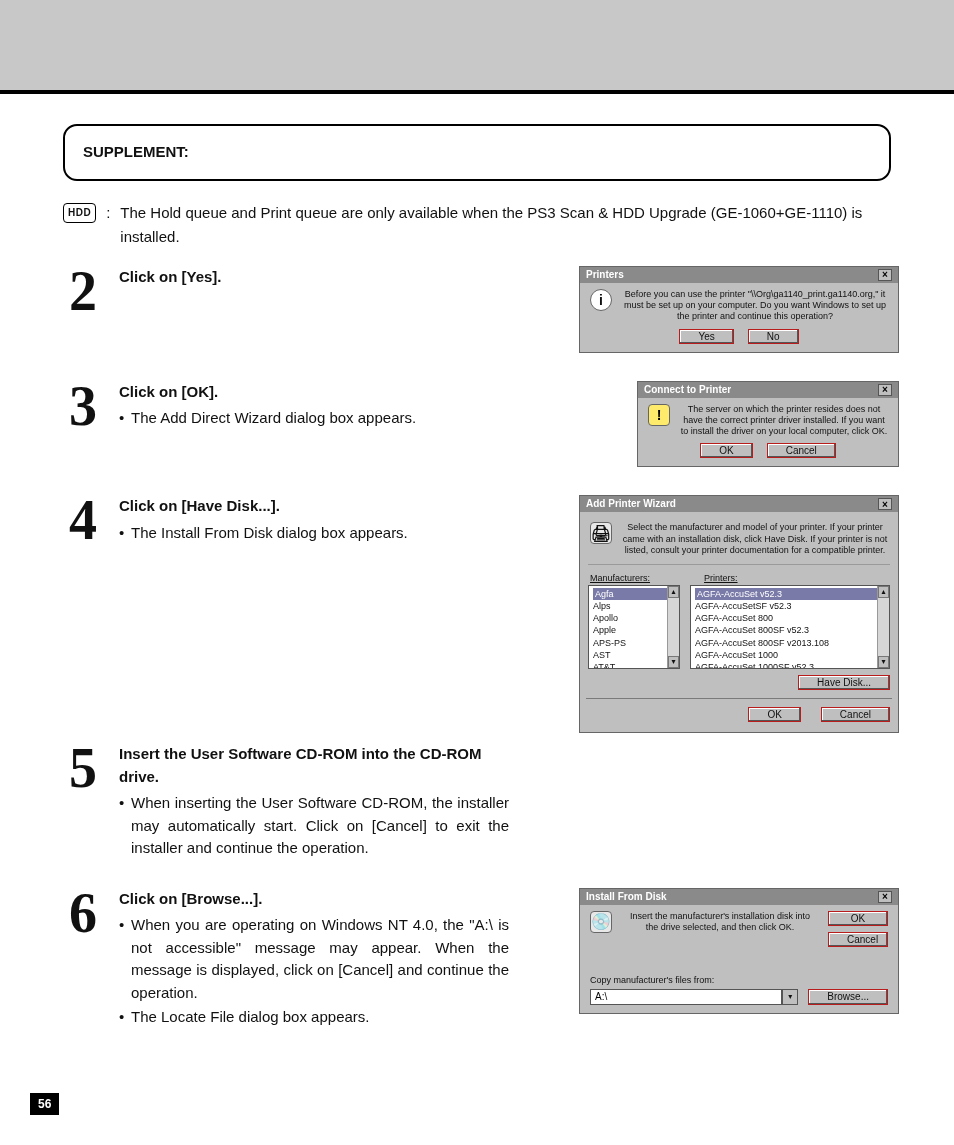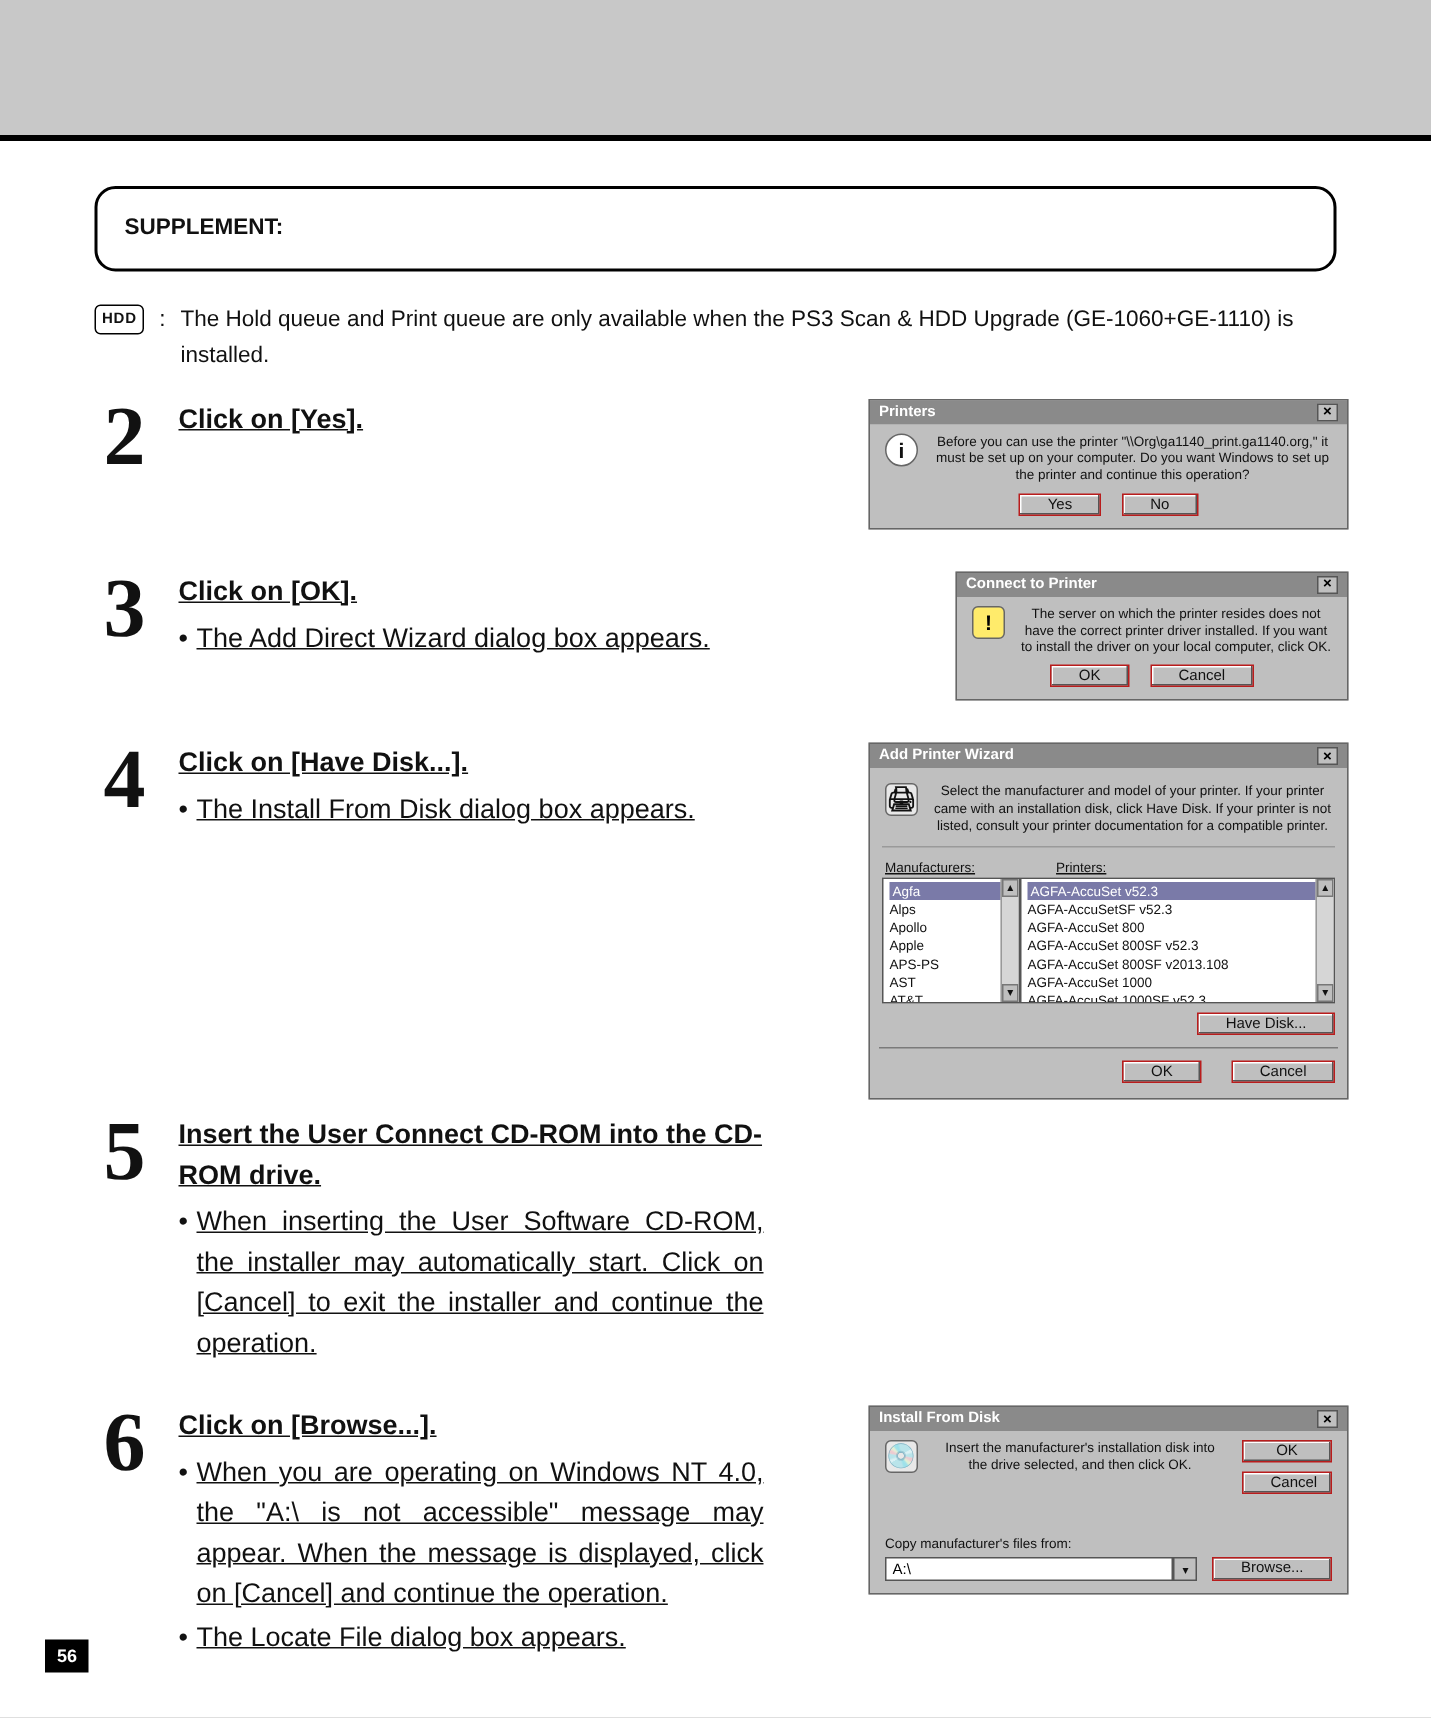--- a/index.html
+++ b/index.html
@@ -26,21 +26,21 @@
   }
   .supplement .hd { font-weight: bold; }
 
   .hdd-row { display:flex; gap:10px; align-items:flex-start; font-size:15px; line-height:1.55; margin: 4px 8px 18px 8px; }
   .hdd-badge { border:1.5px solid #000; border-radius:4px; font-size:10px; font-weight:bold; padding:1px 4px; letter-spacing:.5px; margin-top:2px;}
   .hdd-colon { margin-top:0; }
 
   .steps { margin-left:8px; }
   .step { display:flex; align-items:flex-start; gap:16px; margin-bottom:28px; }
   .num { font-family: Georgia, "Times New Roman", serif; font-size:56px; font-weight:bold; line-height:.9; width:40px; text-align:center; }
-  .step-body { flex:0 0 390px; font-size:18px; line-height:1.5;text-decoration:underline; }
+  .step-body { flex:0 0 390px; font-size:15px; line-height:1.5; }
   .step-body .title { font-weight:bold; margin-bottom:4px; }
   .step-body ul { list-style: none; margin-left:0; }
   .step-body li { position:relative; padding-left:12px; margin-top:2px; }
   .step-body li::before { content:"•"; position:absolute; left:0; }
   .step-shot { flex:1; display:flex; justify-content:flex-end; }
   .step-shot > * { border:1px solid #666; background:#bfbfbf; font-size:9px; color:#111; }
 
   
   .titlebar { background:#8a8a8a; color:#fff; font-weight:bold; font-size:10px; padding:2px 6px; display:flex; align-items:flex-start; gap:6px; }
   .titlebar .x { margin-left:auto; width:14px; height:12px; background:#bfbfbf; border:1px solid #555; display:flex; align-items:center; justify-content:center; font-size:10px; color:#000;}
@@ -52,21 +52,21 @@
   .warn-icon { background:#ffeb6b; color:#000; border-radius:4px;}
   .cd-icon { border-radius:4px; background:#e8e8e8; font-size:16px;}
 
   .msg { font-size:9px; line-height:1.25;text-align:center; }
 
   .wiz { width:320px; }
   .wiz .dlg-body { padding:6px 8px 10px 8px; }
   .wiz .intro { display:flex; gap:10px; padding:4px 2px 8px 2px; border-bottom:1px solid #9a9a9a; }
   .lbls { display:flex; gap:30px; font-size:9px; margin:8px 0 2px 2px; }
   .lbls span { text-decoration: underline; }
-  .twolists { display:flex; }
+  .twolists { display:flex; gap:10px; }
   .listbox { background:#fff; border:1px solid #555; height:84px; overflow:hidden; font-size:9px; line-height:1.35; padding:2px 4px; position:relative;}
   .listbox.small { width:92px; }
   .listbox.big { flex:1; }
   .sel { background:#7a7aa8; color:#fff; display:block; padding:0 2px;}
   .scroll { position:absolute; right:0; top:0; bottom:0; width:12px; background:#d6d6d6; border-left:1px solid #999; }
   .scroll .up, .scroll .dn { height:12px; background:#bfbfbf; border:1px solid #777; display:flex; align-items:center; justify-content:center; font-size:8px;}
   .scroll .dn { position:absolute; bottom:0; left:0; right:0;}
   .wiz .lower { margin-top:6px; }
   .wiz .rbtn { display:flex; justify-content:flex-end; margin-top:4px;align-items:center;}
   .wiz .hr { height:1px; background:#7a7a7a; margin:8px -2px;}
@@ -217,21 +217,21 @@
               </div>
             </div>
           </div>
         </div>
       </div>
     </div>
 
     <div class="step">
       <div class="num">5</div>
       <div class="step-body">
-        <div class="title">Insert the User Connect CD-ROM into the CD-ROM drive.</div>
+        <div class="title">Insert the User Software CD-ROM into the CD-ROM drive.</div>
         <ul>
             <li style="text-align:justify;">When inserting the User Software CD-ROM, the installer may automatically start.  Click on [Cancel] to exit the installer and continue the operation.</li>
           </ul>
       </div>
       <div class="step-shot"></div>
     </div>
 
     <div class="step">
       <div class="num">6</div>
       <div class="step-body">

